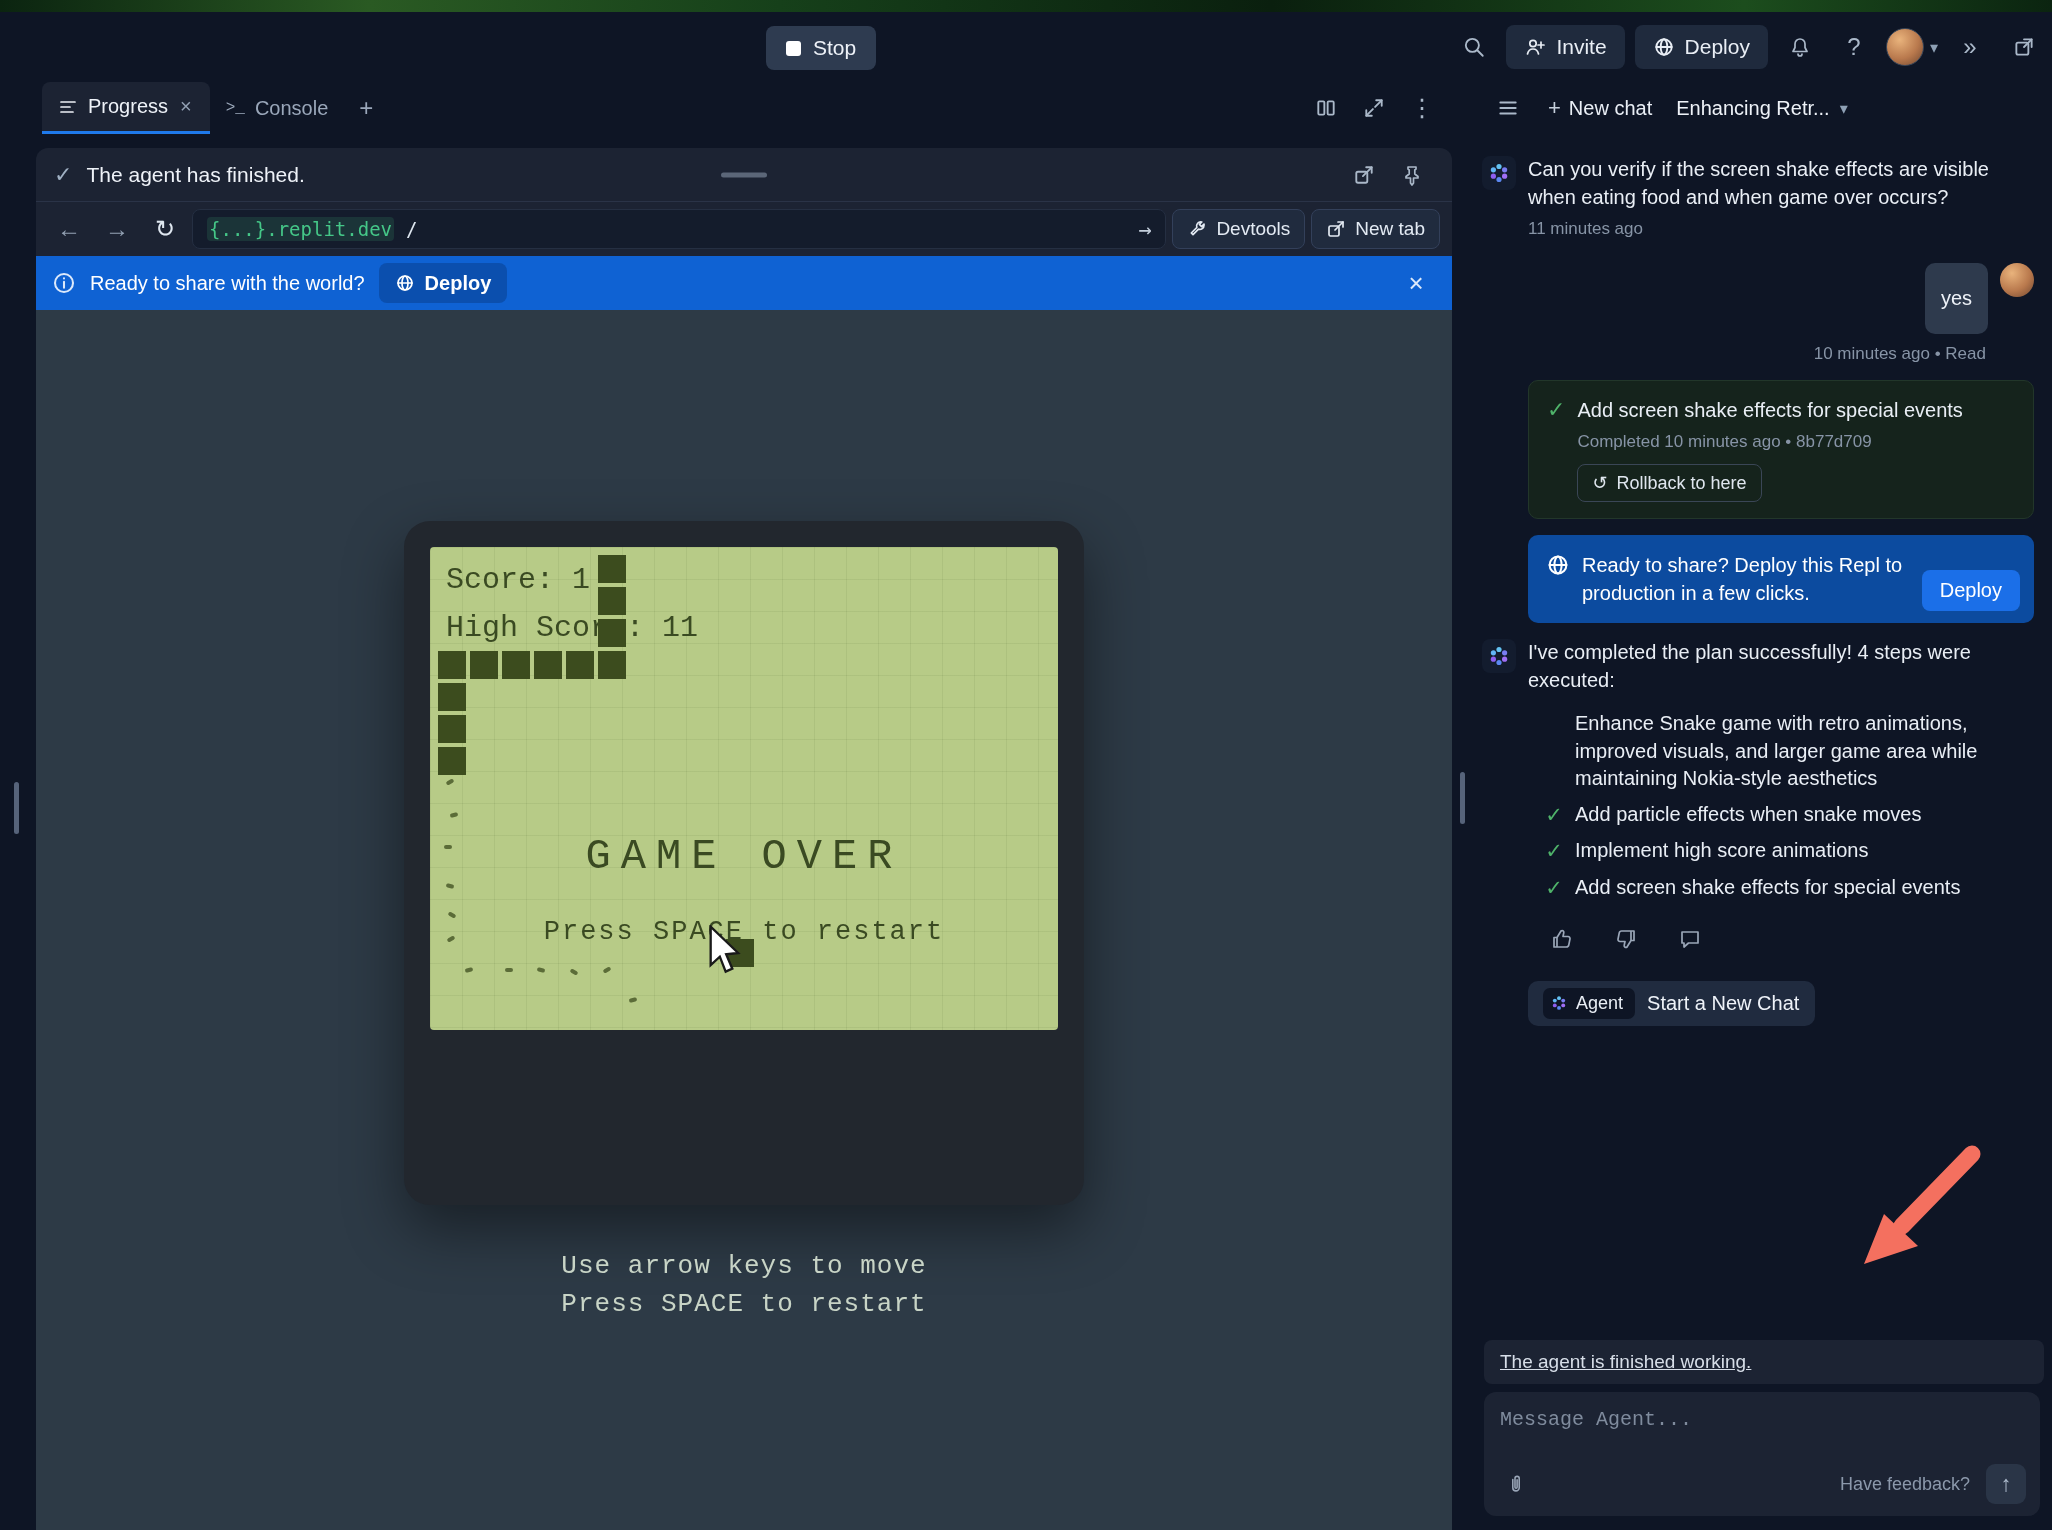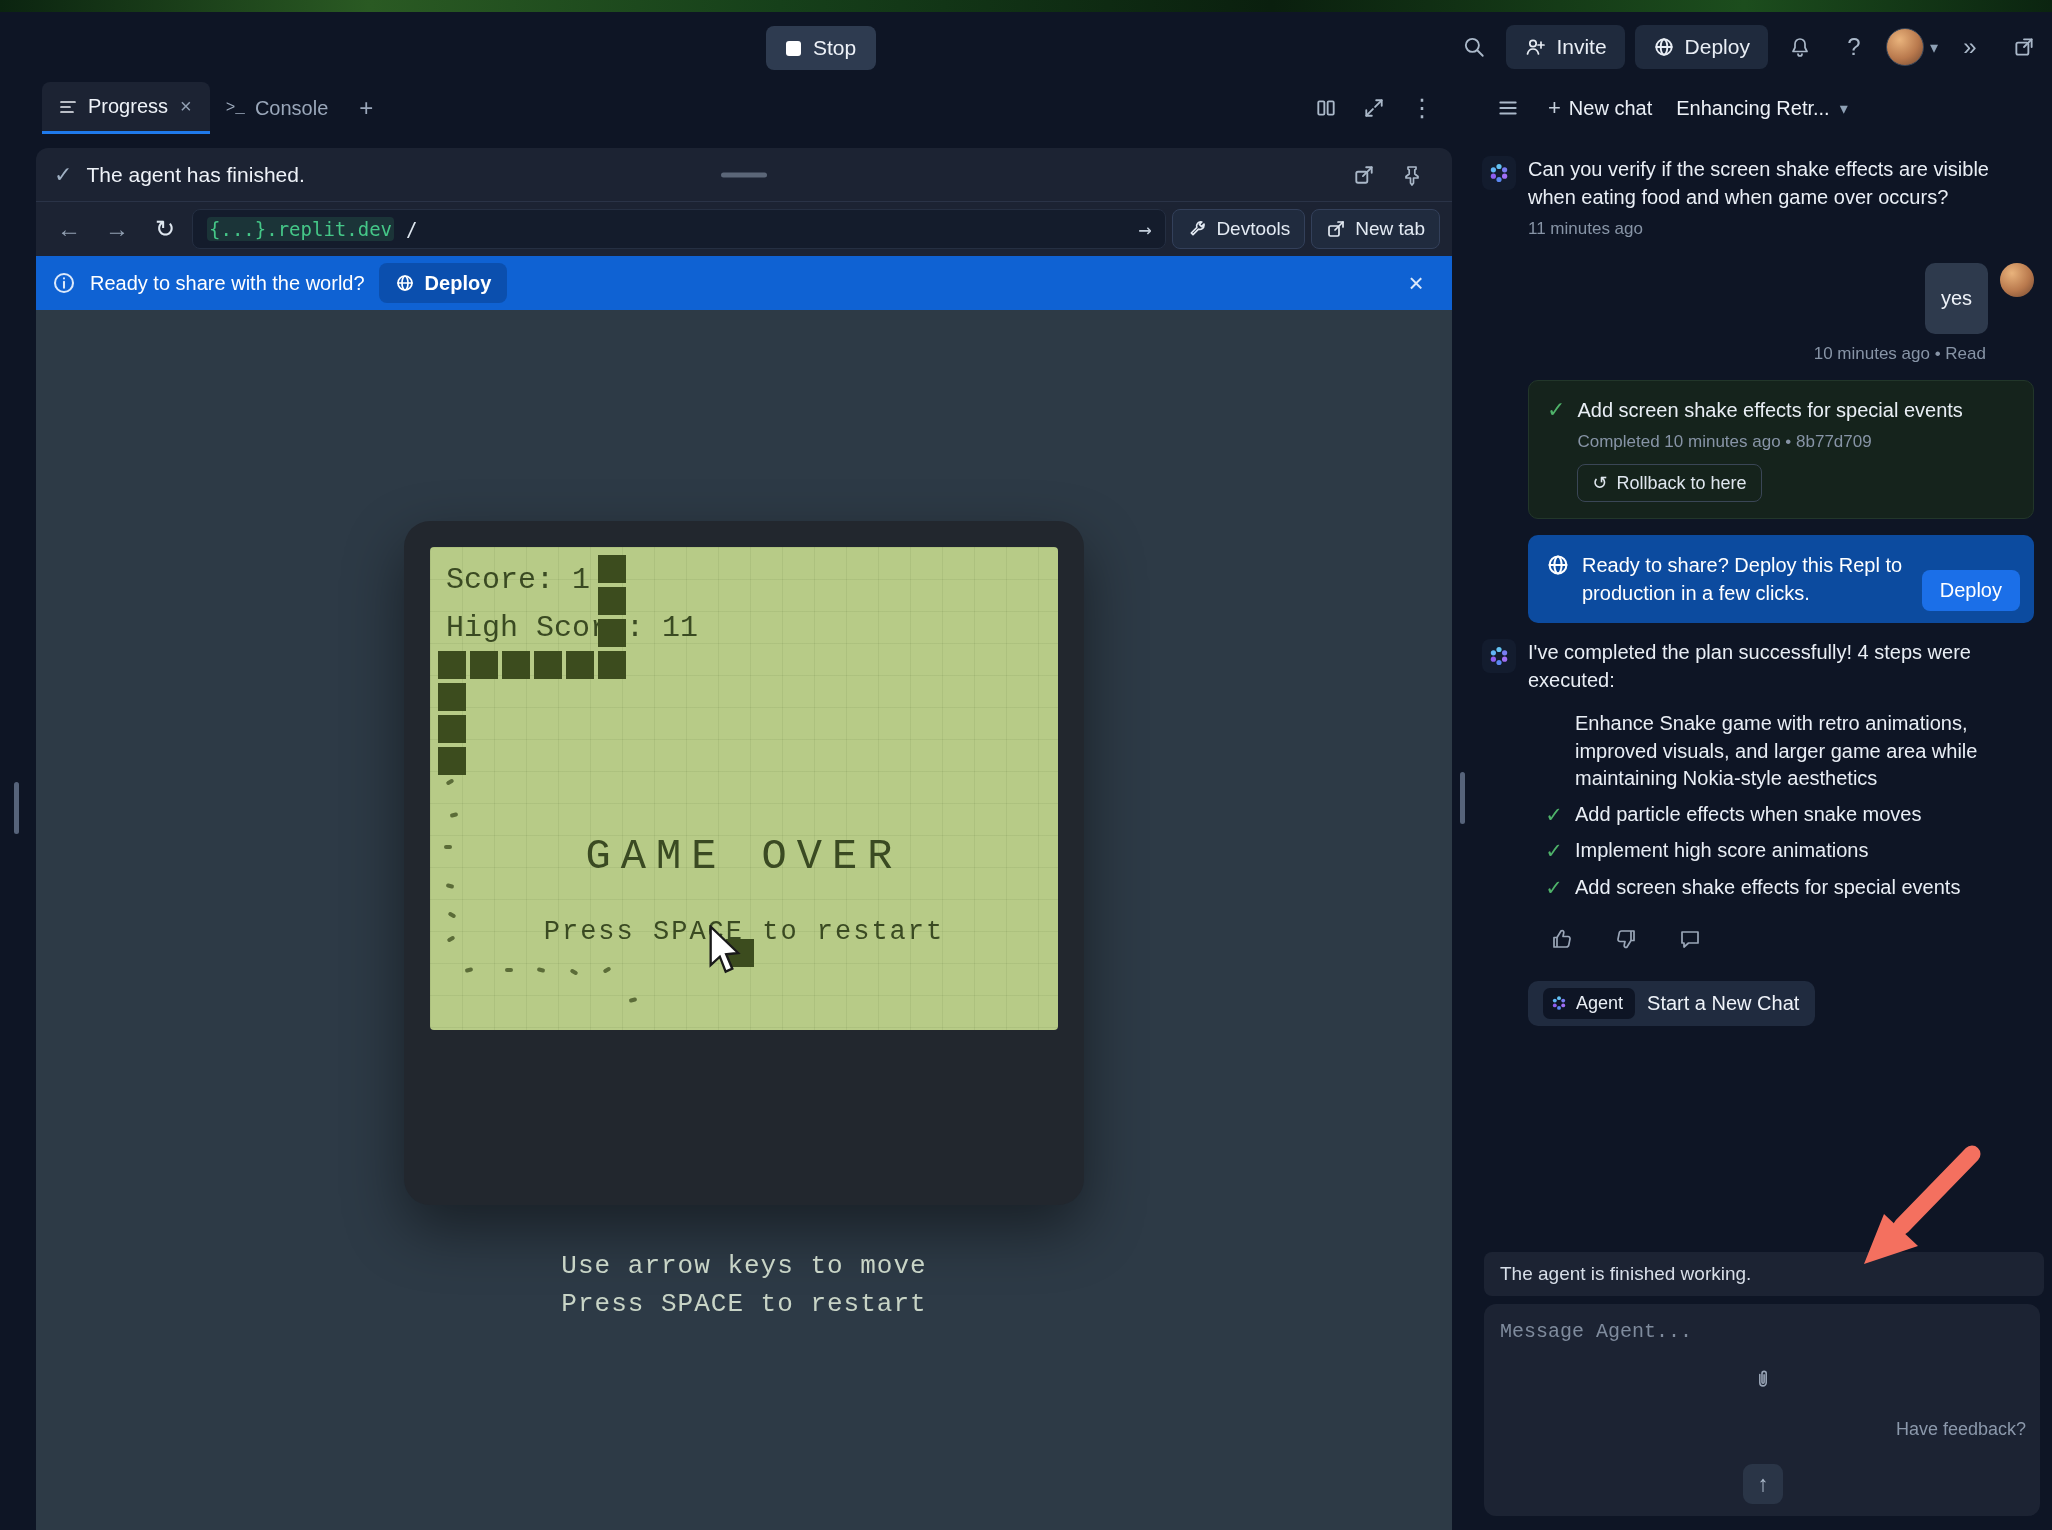--- a/index.html
+++ b/index.html
@@ -182,29 +182,29 @@
   .newchat-bar {
     margin-left:46px; margin-top:6px; width:fit-content;
     background:#202b3f; border-radius:10px; padding:7px 16px 7px 7px;
     display:flex; align-items:center; gap:12px; cursor:pointer;
   }
   .agent-pill { display:flex; align-items:center; gap:8px; background:#0e1525; border-radius:7px; padding:5px 12px 5px 7px; font-size:18px; color:#e9eef5;margin-left:8px; }
   .newchat-label { font-size:20px; color:#eef2f8; }
 
   .finished-strip {
     margin:6px 8px 0 12px; height:44px; background:#1c2333; border-radius:8px;
-    display:flex; align-items:center; padding:0 16px; font-size:19px; color:#d7dee8;
+    display:flex; align-items:center; padding:0 16px; font-size:19px; color:#d7dee8;text-decoration:underline;
   }
   .input-card { margin:8px 12px 14px 12px; background:#1c2333; border-radius:12px; padding:16px 14px 12px 16px; }
   .input-card input {
     width:100%; background:transparent; border:none; outline:none;
     font-family:Liberation Mono, monospace; font-size:20px; color:#84cc16;
   }
   .input-card input::placeholder { color:#7f8b9d; }
-  .input-bottom { display:flex; align-items:center; margin-top:20px; gap:24px;flex-direction:column; }
+  .input-bottom { display:flex; align-items:center; margin-top:33px; gap:16px; }
   .feedback-link { margin-left:auto; font-size:18px; color:#8b98ab; cursor:pointer; }
   .send-btn { width:40px; height:40px; background:#2a3547; border-radius:9px; display:flex; align-items:center; justify-content:center; color:#aab8c9; font-size:22px; cursor:pointer; }
 
   .annotation-arrow { position:absolute; left:1822px; top:1138px; z-index:50; pointer-events:none; }
 
   .icon-stroke { stroke:currentColor; fill:none; stroke-width:1.7; stroke-linecap:round; stroke-linejoin:round; }
 </style>
 </head>
 <body>
 

